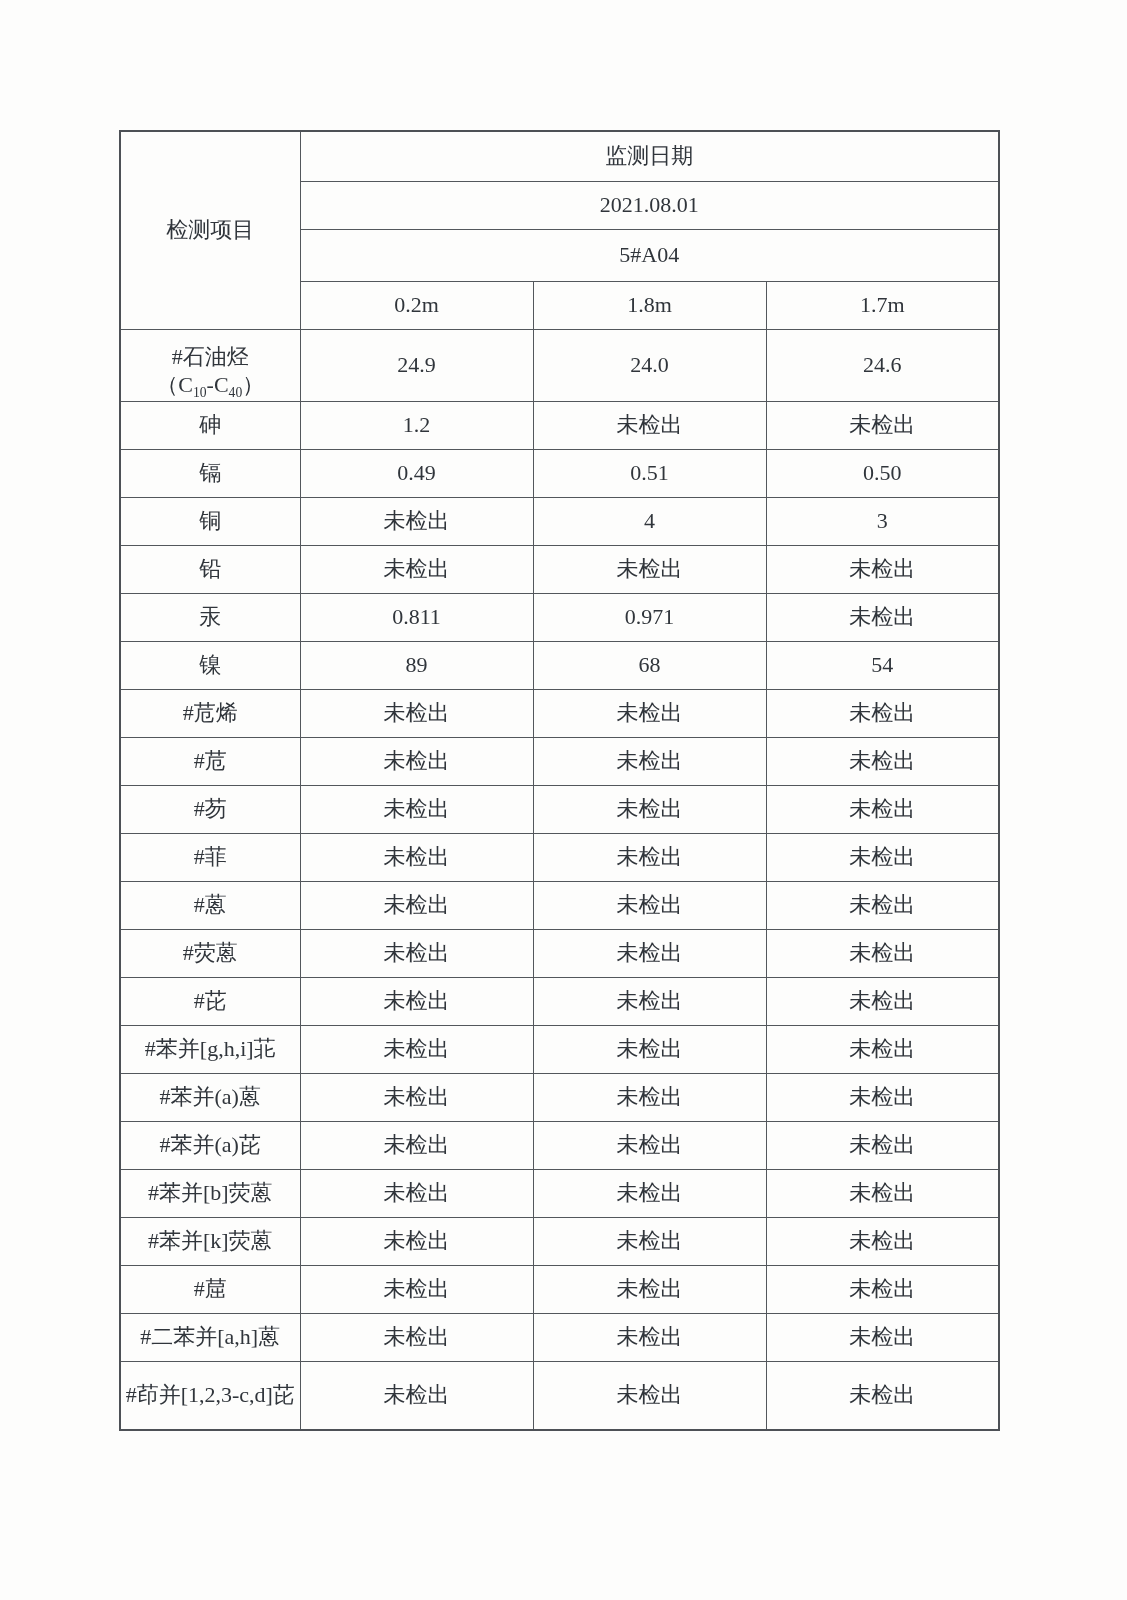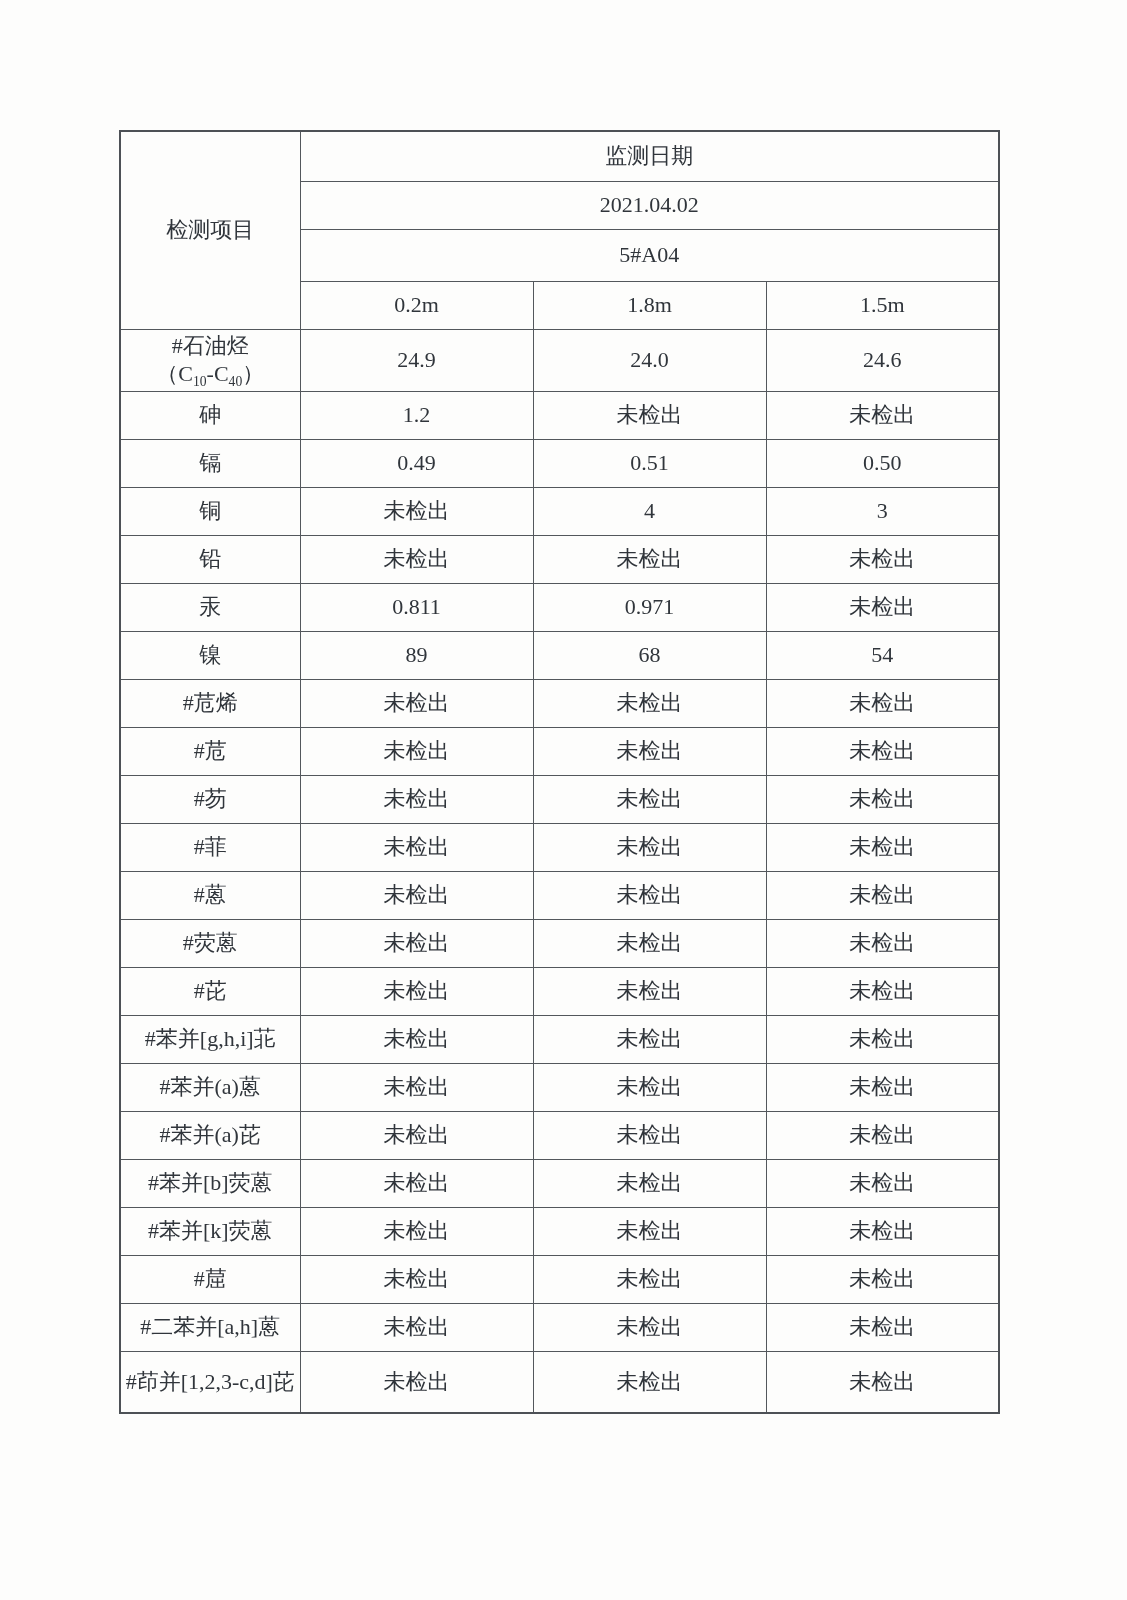--- a/index.html
+++ b/index.html
@@ -40,22 +40,22 @@
     overflow: hidden;
   }
   col.c-item  { width: 180px; }
   col.c-depth { width: 233px; }
   tr.hr-date   { height: 50px; }
   tr.hr-dval   { height: 48px; }
   tr.hr-sample { height: 52px; padding-left: 20px; }
   tr.hr-depths { height: 48px; }
   tr.r-petro   { height: 62px; }
   tr.r-data    { height: 48px; }
-  tr.r-tall    { height: 62px; }
-  .petro-line1 { line-height: 28px; }
+  tr.r-tall    { height: 69px; }
+  .petro-line1 { line-height: 28px; margin-top: 11px; }
   .petro-line2 { line-height: 28px; }
   sub {
     font-size: 0.62em;
     line-height: 0;
   }
 </style>
 </head>
 <body>
 
 <div class="page">
@@ -65,29 +65,29 @@
       <col class="c-depth">
       <col class="c-depth">
       <col class="c-depth">
     </colgroup>
     <tbody>
       <tr class="hr-date">
         <th rowspan="4">检测项目</th>
         <th colspan="3">监测日期</th>
       </tr>
       <tr class="hr-dval">
-        <td colspan="3">2021.04.02</td>
+        <td colspan="3">2021.08.01</td>
       </tr>
       <tr class="hr-sample">
         <td colspan="3">5#A04</td>
       </tr>
       <tr class="hr-depths">
         <td>0.2m</td>
         <td>1.8m</td>
-        <td>1.5m</td>
+        <td>1.7m</td>
       </tr>
 
       <tr class="r-petro">
         <td>
           <div class="petro-line1">#石油烃</div>
           <div class="petro-line2"><span>（C</span><sub>10</sub><span>-C</span><sub>40</sub><span>）</span></div>
         </td>
         <td>24.9</td>
         <td>24.0</td>
         <td>24.6</td>

